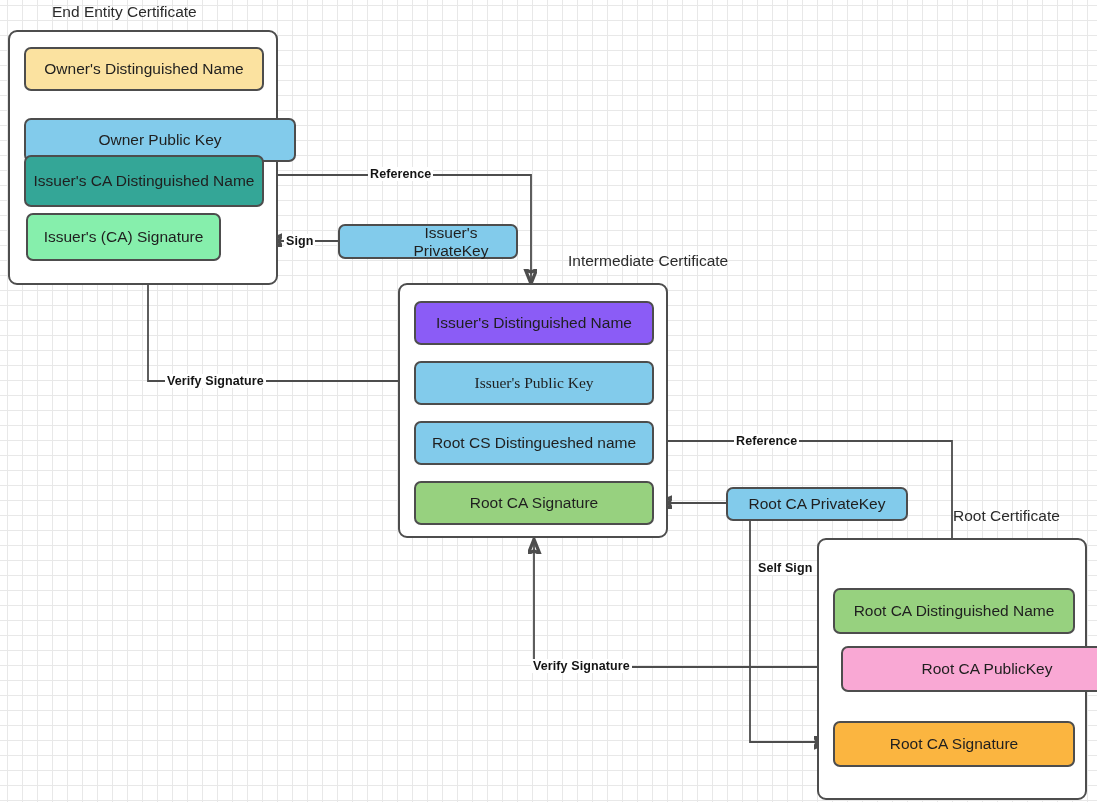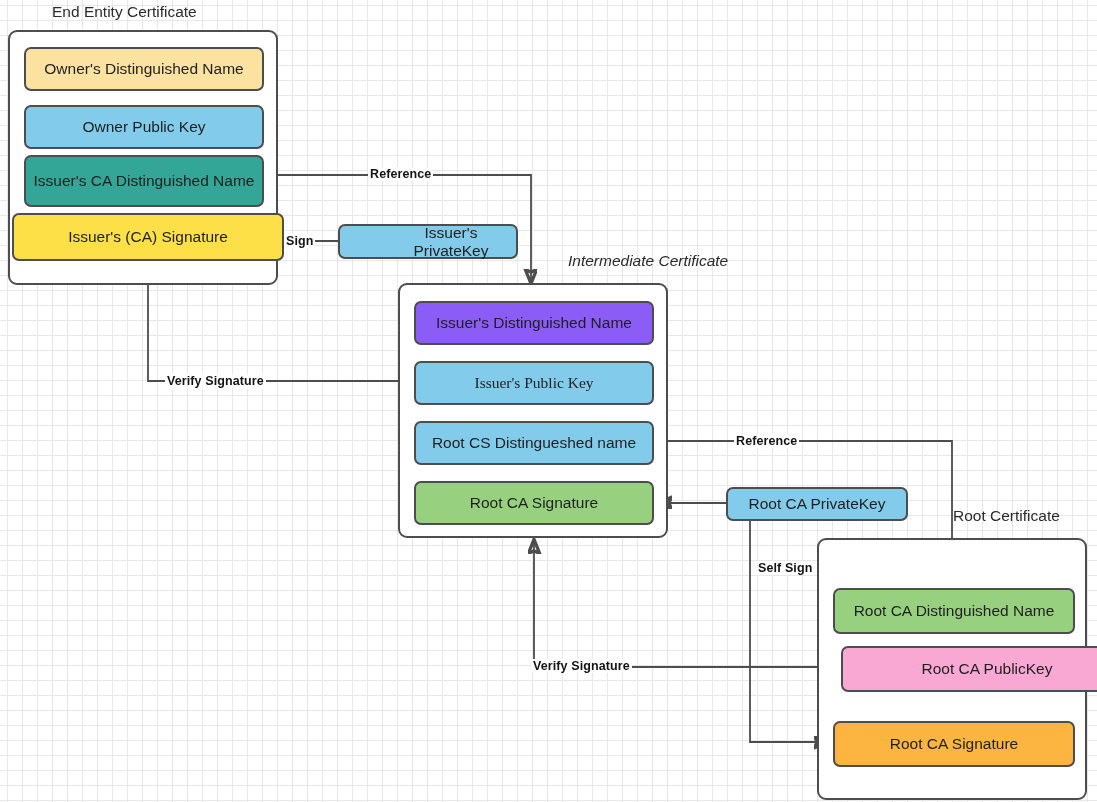--- a/index.html
+++ b/index.html
@@ -113,28 +113,28 @@
 
     <path d="M750,521 L750,742 L828,742" marker-end="url(#arrow)"></path>
 
     <path d="M832,667 L534,667 L534,540" marker-end="url(#arrow)"></path>
   </svg>
 
   <div class="cert-title" style="left:52px; top:3px;">End Entity Certificate</div>
 
   <div class="cert-container" style="left:8px; top:30px; width:270px; height:255px;">
     <div class="field" style="left:14px; top:15px; width:240px; height:44px; background:#fbe2a0;">Owner's Distinguished Name</div>
-    <div class="field" style="left:14px; top:73px; width:240px; height:44px; background:#82cbeb;">Owner Public  Key</div>
+    <div class="field" style="left:14px; top:86px; width:272px; height:44px; background:#82cbeb;">Owner Public  Key</div>
     <div class="field" style="left:14px; top:123px; width:240px; height:52px; background:#34a697;">Issuer's CA Distinguished Name</div>
-    <div class="field" style="left:2px; top:181px; width:272px; height:48px; background:#fde047;">Issuer's (CA) Signature</div>
+    <div class="field" style="left:16px; top:181px; width:195px; height:48px; background:#86efac;">Issuer's (CA) Signature</div>
   </div>
 
   <div class="keybox" style="left:338px; top:224px; width:180px; height:35px; background:#82cbeb;padding-left:46px;">Issuer's PrivateKey</div>
 
-  <div class="cert-title" style="left:568px; top:252px;font-style:italic;">Intermediate Certificate</div>
+  <div class="cert-title" style="left:568px; top:252px;">Intermediate Certificate</div>
 
   <div class="cert-container" style="left:398px; top:283px; width:270px; height:255px;">
     <div class="field" style="left:14px; top:16px; width:240px; height:44px; background:#8b5cf6;">Issuer's Distinguished Name</div>
     <div class="field" style="left:14px; top:76px; width:240px; height:44px; background:#82cbeb;font-family:Liberation Serif, serif;">Issuer's Public  Key</div>
     <div class="field" style="left:14px; top:136px; width:240px; height:44px; background:#82cbeb;">Root CS Distingueshed name</div>
     <div class="field" style="left:14px; top:196px; width:240px; height:44px; background:#97d17f;">Root CA Signature</div>
   </div>
 
   <div class="keybox" style="left:726px; top:487px; width:182px; height:34px; background:#82cbeb;">Root CA PrivateKey</div>
 

